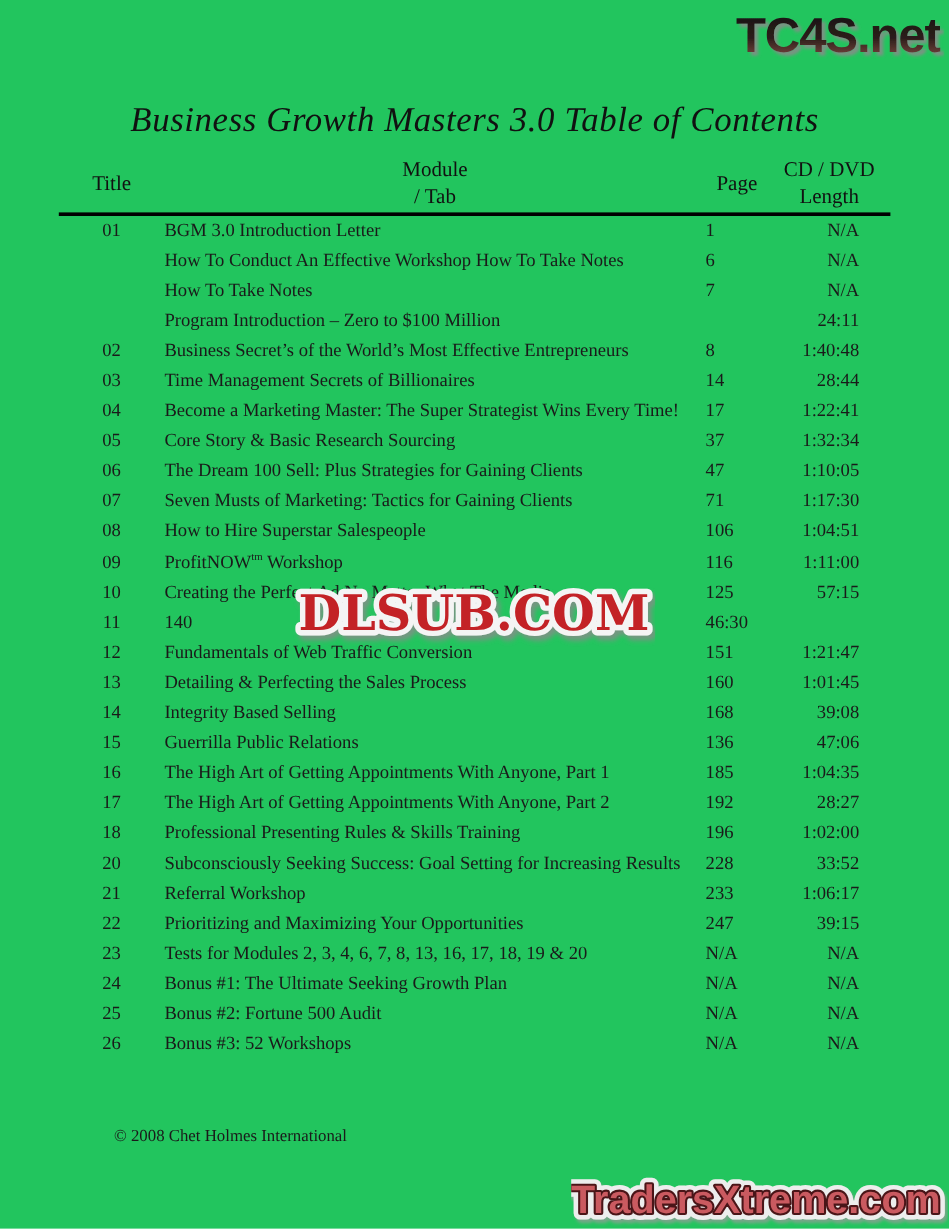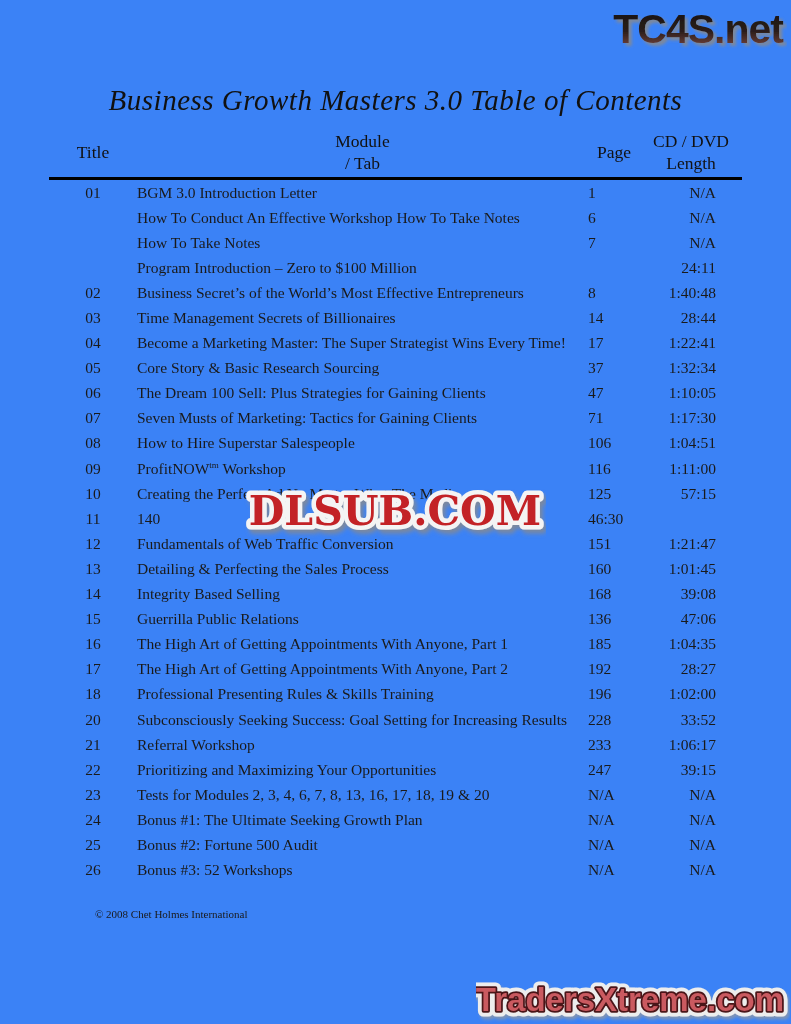--- a/index.html
+++ b/index.html
@@ -1,19 +1,19 @@
 <!DOCTYPE html>
 <html><head>
 <meta charset="utf-8">
 <style>
   html,body{margin:0;padding:0;background:#ffffff;}
   #page{
     position:relative;
     width:791px;height:1024px;
-    background:#3b82f6;
+    background:#22c55e;
     font-family:"Liberation Serif", serif;
     color:#1a1a1a;
     overflow:hidden;
   }
   
   #logo{position:absolute;top:2px;right:4px;}
   
   #doc-title{
     position:absolute;top:84px;left:0;width:100%;
     text-align:center;
@@ -50,22 +50,22 @@
     font-size:15.5px;
     white-space:nowrap;
   }
   .c-mod{text-align:center;}
   .c-title{text-align:left;overflow:visible;}
   .c-title sup{font-size:9px;vertical-align:super;line-height:0;}
   .c-page{text-align:left;}
   .c-len{text-align:right;padding-right:26px;}
   
   #copyright{
-    position:absolute;left:95px;top:908px;
-    font-size:11px;color:#1a1a1a;
+    position:absolute;left:95px;top:940px;
+    font-size:14px;color:#1a1a1a;
   }
   
   #dlsub{position:absolute;left:244px;top:484px;}
   #txtreme{position:absolute;right:1px;top:976px;}
   svg text{user-select:none;}
 </style>
 </head>
 <body>
 
 <div id="page">

